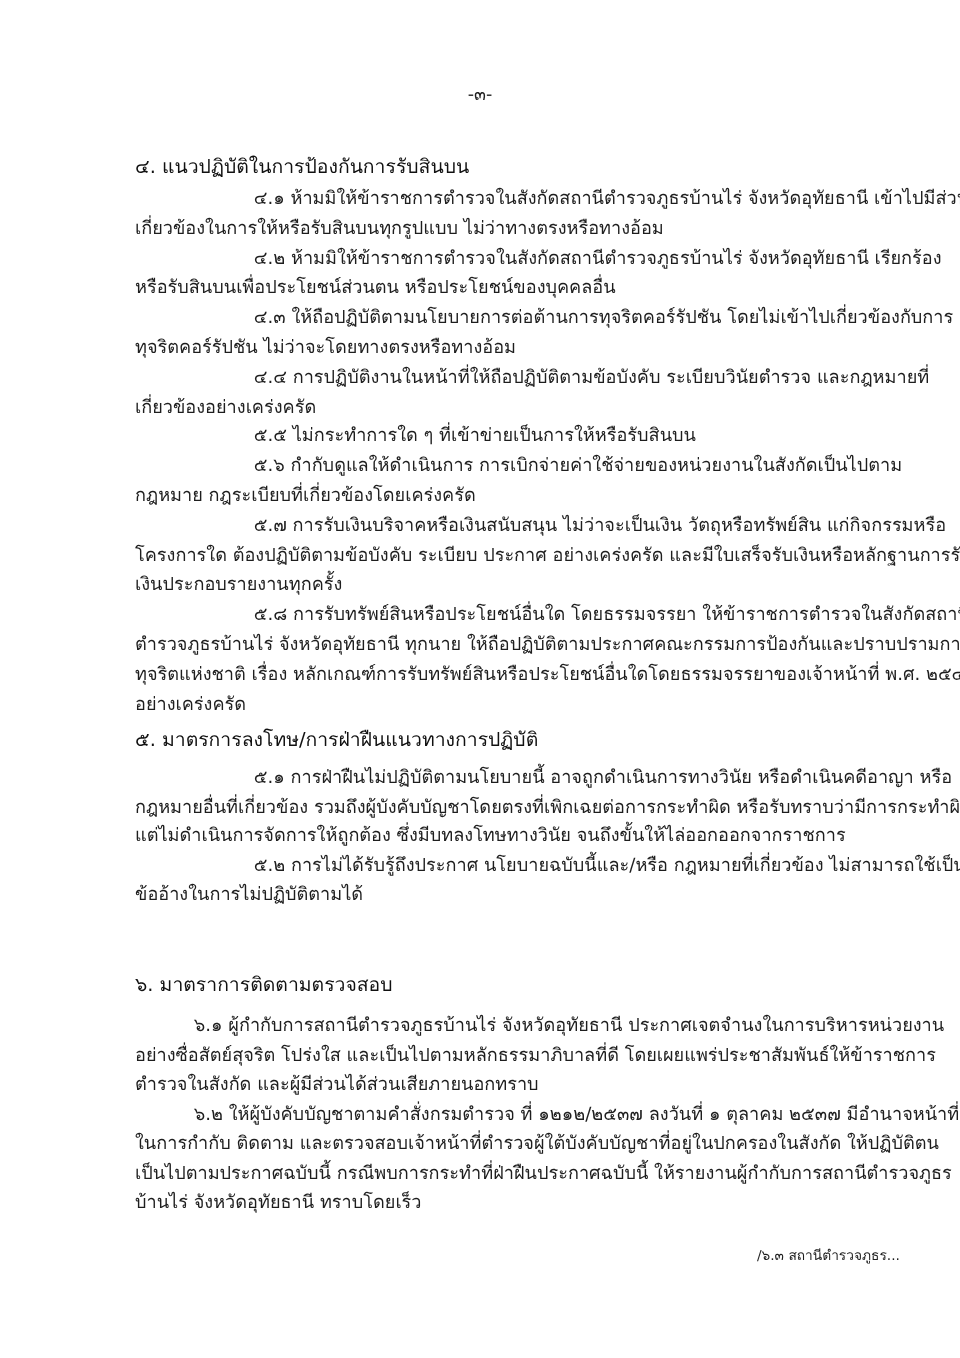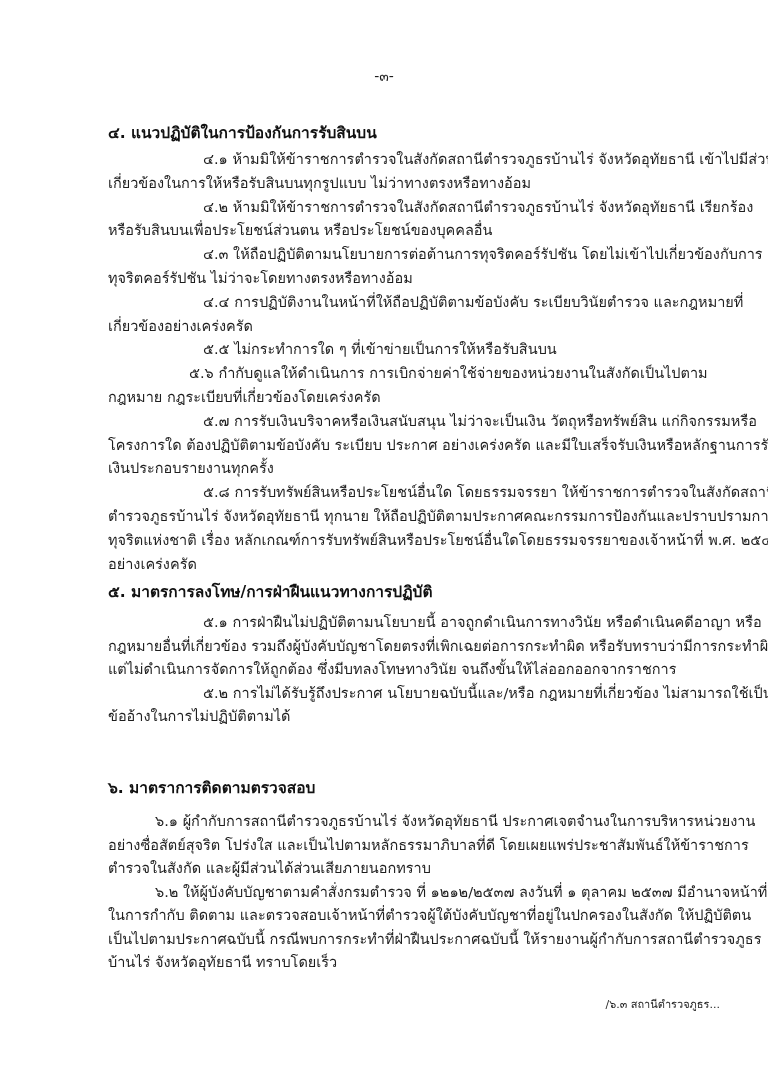--- a/index.html
+++ b/index.html
@@ -1,21 +1,21 @@
 <!DOCTYPE html>
 <html><head>
 <meta charset="utf-8">
 <style>
   html, body { margin: 0; padding: 0; background: #ffffff; }
   body { width: 768px; height: 1086px; position: relative; overflow: hidden;
          font-family: "DejaVu Sans", sans-serif; color: #1e1e1e; }
   .page { position: absolute; left: 0; top: 0; width: 768px; height: 1086px; background: #fff; }
   .ln { position: absolute; height: 22px; line-height: 22px; font-size: 14.5px; white-space: nowrap; }
   .j { text-align: justify; text-align-last: justify; }
-  .h { position: absolute; left: 108px; height: 24px; line-height: 24px; font-size: 15.5px; font-weight: bold; white-space: nowrap; color: #111; }
+  .h { position: absolute; left: 108px; height: 24px; line-height: 24px; font-size: 15.5px; font-weight: normal; white-space: nowrap; color: #111; }
   .pn { position: absolute; left: 0; width: 768px; top: 65px; text-align: center; font-size: 14px; line-height: 22px; }
   .ft { position: absolute; right: 48px; top: 994px; font-size: 11px; line-height: 22px; white-space: nowrap; }
 </style>
 </head>
 <body>
 
 <div class="page">
 
   <div class="pn">-๓-</div>
 
@@ -28,21 +28,21 @@
   <div class="ln" style="top:219px;left:108px">หรือรับสินบนเพื่อประโยชน์ส่วนตน หรือประโยชน์ของบุคคลอื่น</div>
 
   <div class="ln j" style="top:243px;left:203px;width:517px">๔.๓ ให้ถือปฏิบัติตามนโยบายการต่อต้านการทุจริตคอร์รัปชัน โดยไม่เข้าไปเกี่ยวข้องกับการ</div>
   <div class="ln" style="top:267px;left:108px">ทุจริตคอร์รัปชัน ไม่ว่าจะโดยทางตรงหรือทางอ้อม</div>
 
   <div class="ln j" style="top:291px;left:203px;width:517px">๔.๔ การปฏิบัติงานในหน้าที่ให้ถือปฏิบัติตามข้อบังคับ ระเบียบวินัยตำรวจ และกฎหมายที่</div>
   <div class="ln" style="top:315px;left:108px">เกี่ยวข้องอย่างเคร่งครัด</div>
 
   <div class="ln" style="top:338px;left:203px">๕.๕ ไม่กระทำการใด ๆ ที่เข้าข่ายเป็นการให้หรือรับสินบน</div>
 
-  <div class="ln j" style="top:362px;left:189px;width:517px">๕.๖ กำกับดูแลให้ดำเนินการ การเบิกจ่ายค่าใช้จ่ายของหน่วยงานในสังกัดเป็นไปตาม</div>
+  <div class="ln j" style="top:362px;left:203px;width:517px">๕.๖ กำกับดูแลให้ดำเนินการ การเบิกจ่ายค่าใช้จ่ายของหน่วยงานในสังกัดเป็นไปตาม</div>
   <div class="ln" style="top:386px;left:108px">กฎหมาย กฎระเบียบที่เกี่ยวข้องโดยเคร่งครัด</div>
 
   <div class="ln j" style="top:410px;left:203px;width:517px">๕.๗ การรับเงินบริจาคหรือเงินสนับสนุน ไม่ว่าจะเป็นเงิน วัตถุหรือทรัพย์สิน แก่กิจกรรมหรือ</div>
   <div class="ln j" style="top:434px;left:108px;width:612px">โครงการใด ต้องปฏิบัติตามข้อบังคับ ระเบียบ ประกาศ อย่างเคร่งครัด และมีใบเสร็จรับเงินหรือหลักฐานการรับ</div>
   <div class="ln" style="top:457px;left:108px">เงินประกอบรายงานทุกครั้ง</div>
 
   <div class="ln j" style="top:481px;left:203px;width:517px">๕.๘ การรับทรัพย์สินหรือประโยชน์อื่นใด โดยธรรมจรรยา ให้ข้าราชการตำรวจในสังกัดสถานี</div>
   <div class="ln j" style="top:505px;left:108px;width:612px">ตำรวจภูธรบ้านไร่ จังหวัดอุทัยธานี ทุกนาย ให้ถือปฏิบัติตามประกาศคณะกรรมการป้องกันและปราบปรามการ</div>
   <div class="ln j" style="top:529px;left:108px;width:612px">ทุจริตแห่งชาติ เรื่อง หลักเกณฑ์การรับทรัพย์สินหรือประโยชน์อื่นใดโดยธรรมจรรยาของเจ้าหน้าที่ พ.ศ. ๒๕๔๓</div>
   <div class="ln" style="top:553px;left:108px">อย่างเคร่งครัด</div>

